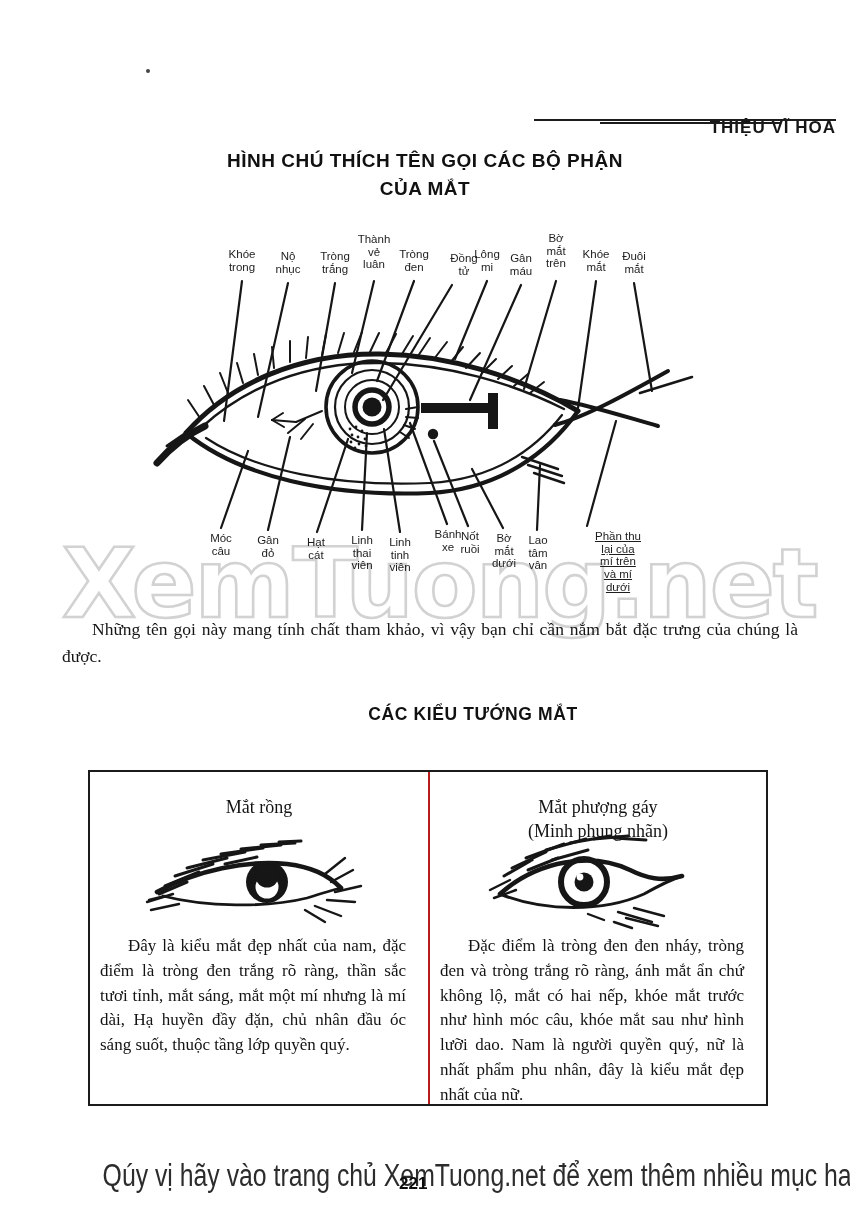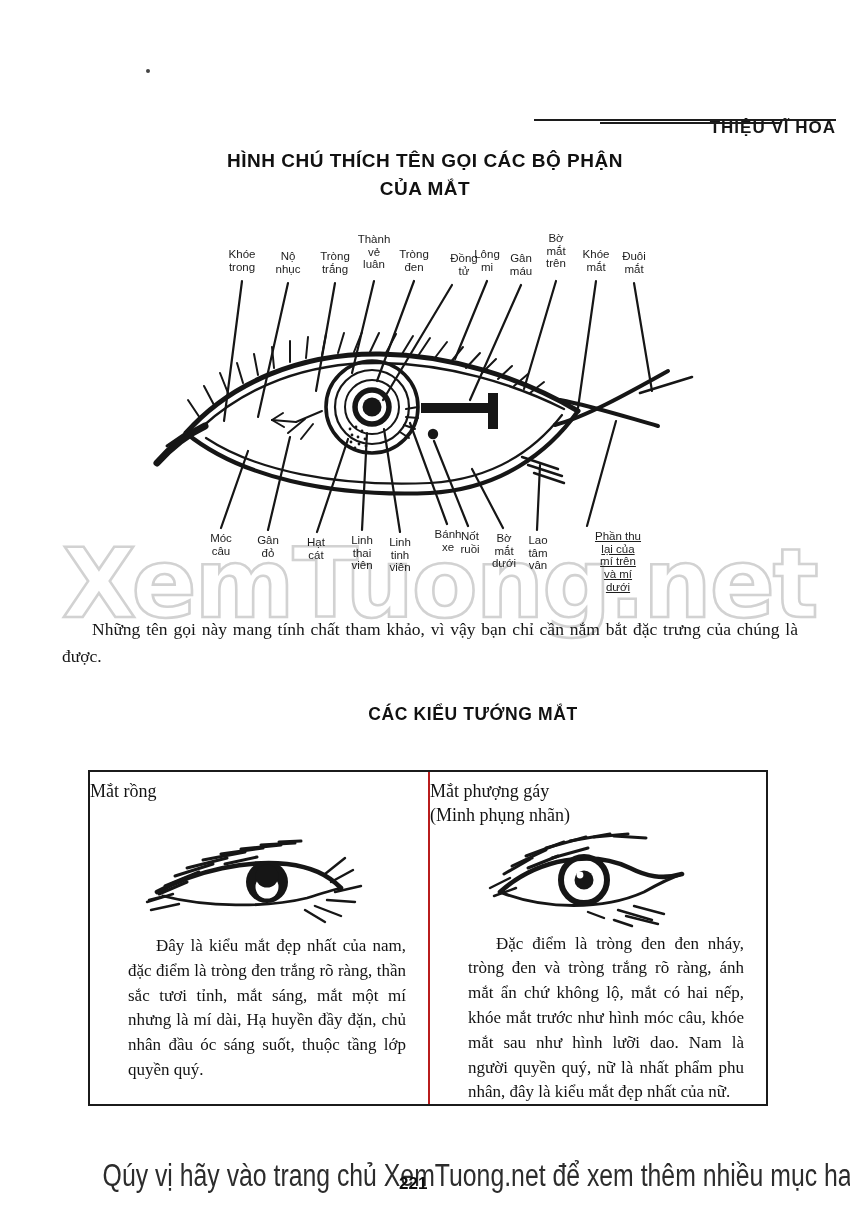--- a/index.html
+++ b/index.html
@@ -60,28 +60,28 @@
   }
 
   
   #eye-table {
     left:88px; top:770px; width:680px; height:336px;
     border:2px solid #1b1b1b; display:flex; box-sizing:border-box; background:#fff;
   }
   .cell { width:50%; display:flex; flex-direction:column; box-sizing:border-box; }
   .cell + .cell { border-left:2px solid #b91c1c; }
   .cell-header {
-    height:58px; padding-top:7px; box-sizing:border-box;
-    font-size:18px; line-height:1.35; color:#131313;
+    height:58px; padding-top:23px; box-sizing:border-box;
+    text-align:center; font-size:18px; line-height:1.35; color:#131313;
     white-space:pre-line;
   }
   .cell-eye { height:102px; text-align:center; }
   .cell-desc {
     padding:2px 22px 4px 10px; font-size:17px; line-height:1.46;
-    text-align:justify; text-indent:28px; color:#131313;margin-left:28px;
+    text-align:justify; text-indent:28px; color:#131313;
   }
 
   
   #footer {
     left:0; top:1158px; width:850px; text-align:center; z-index:3;
   }
   #footer span {
     display:inline-block; transform:scaleX(.8); transform-origin:center;
     font-family:"Liberation Sans", sans-serif; font-size:31px; color:#2c2c2c;
     white-space:nowrap;

